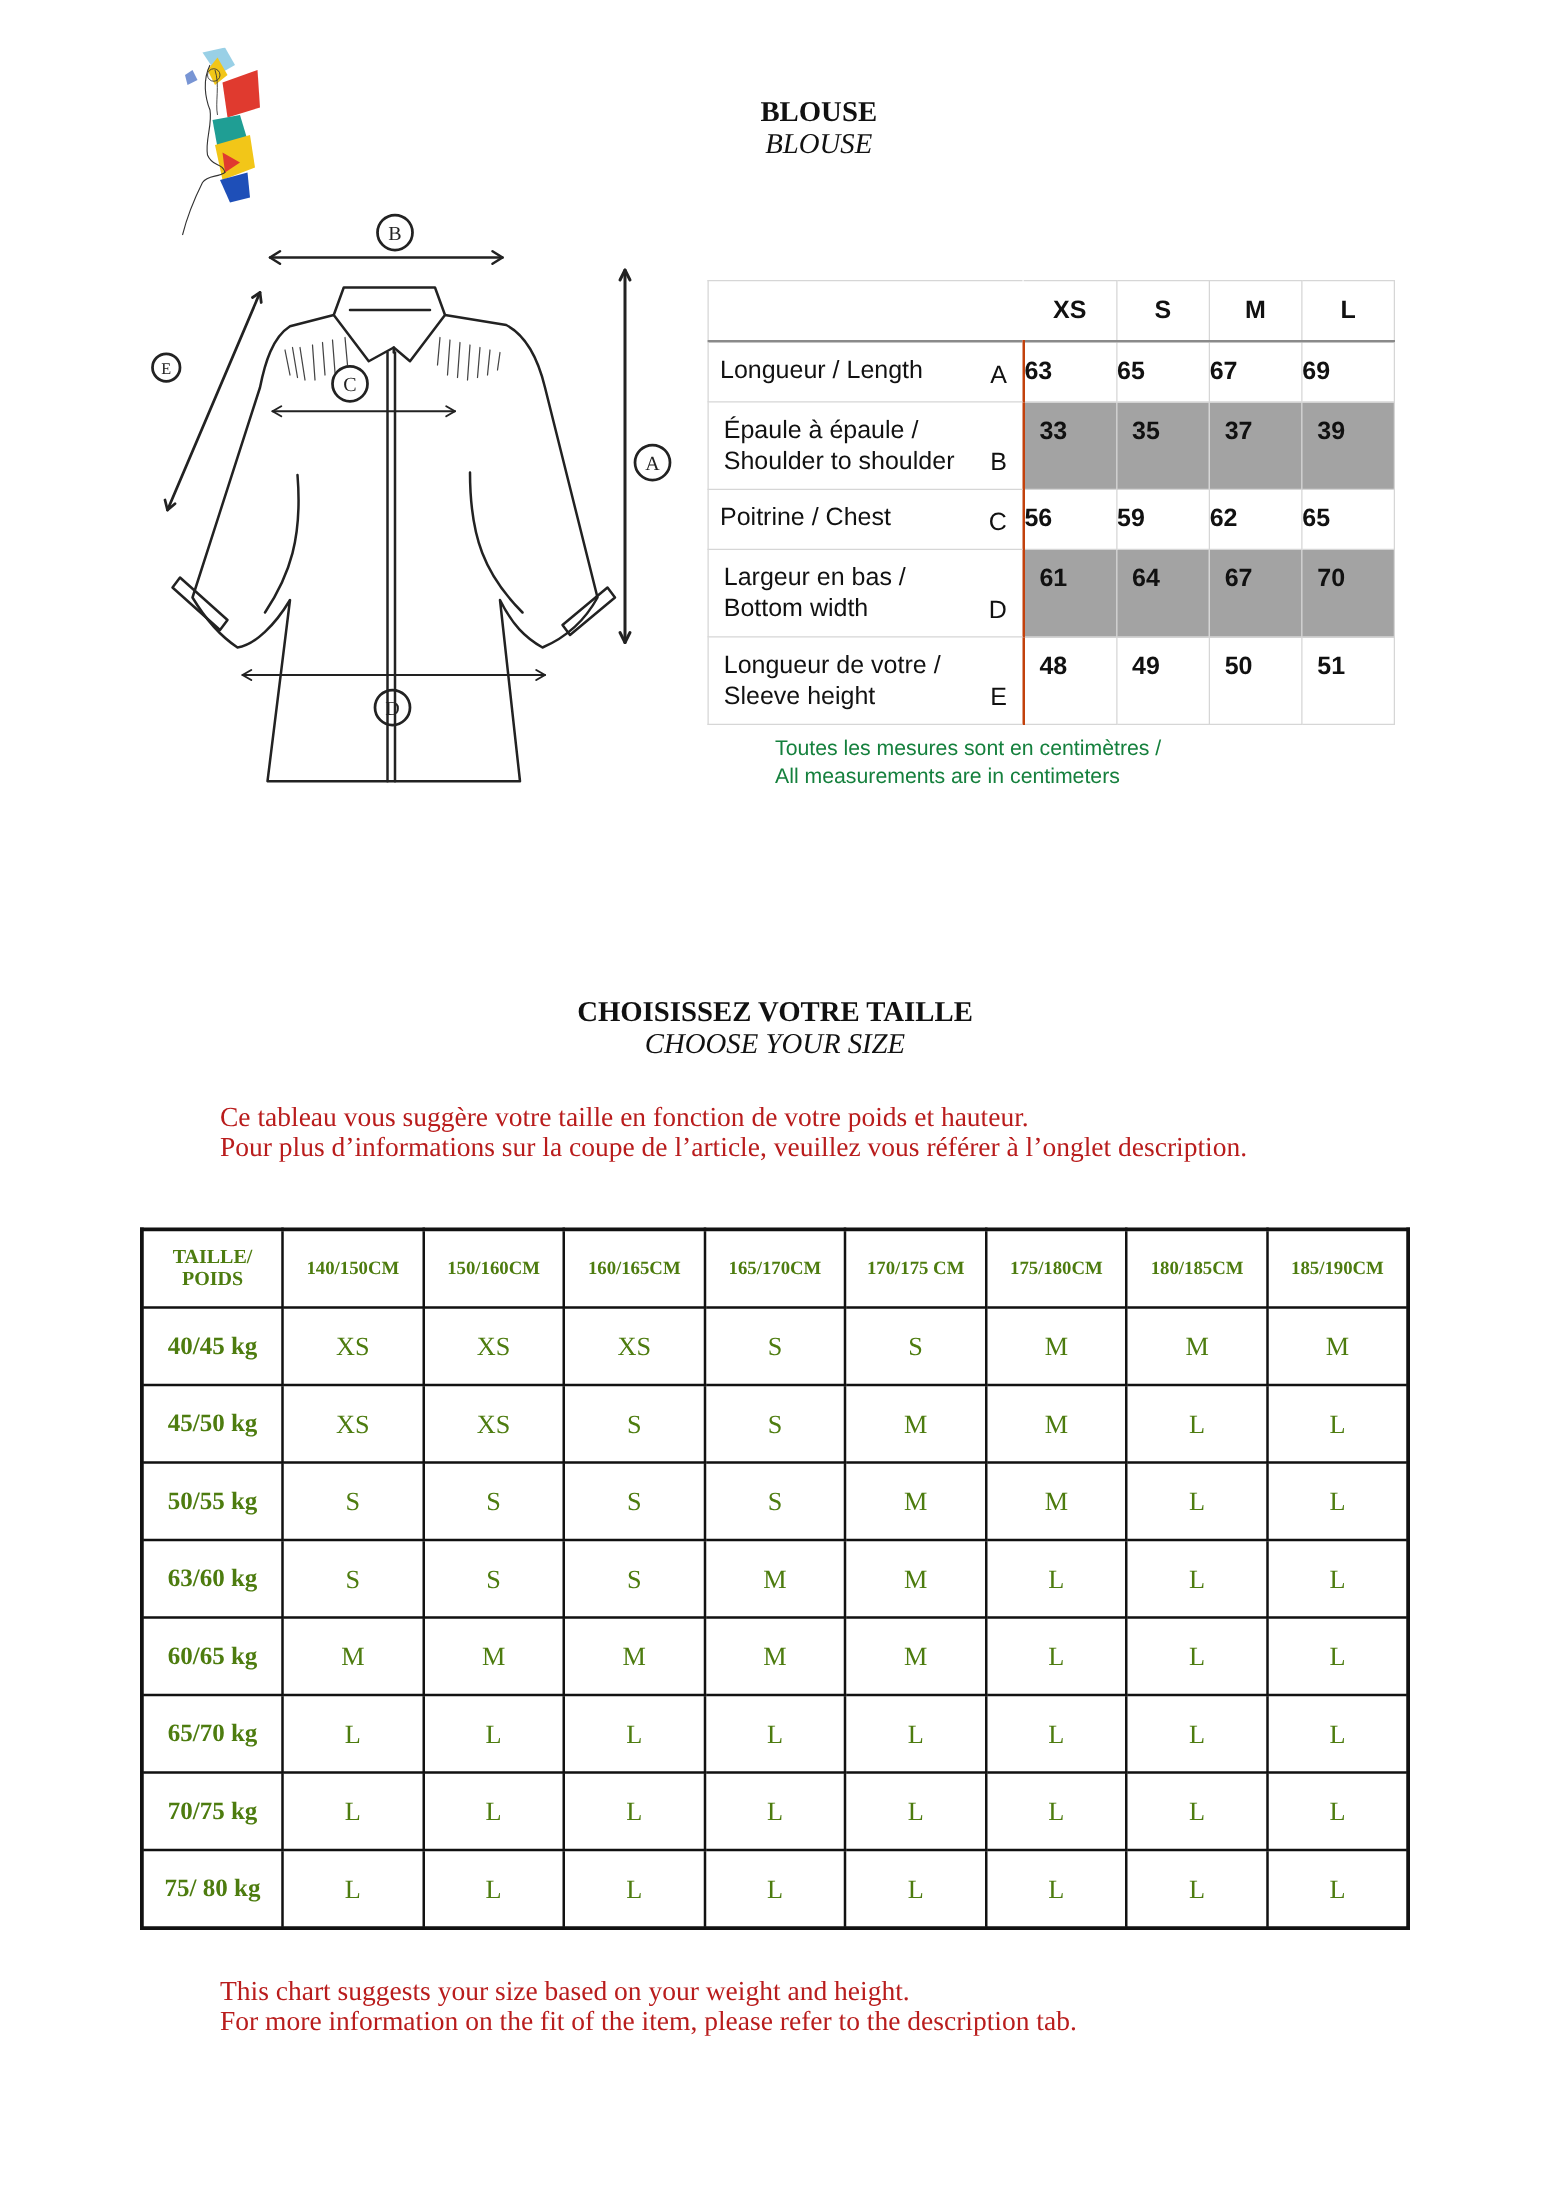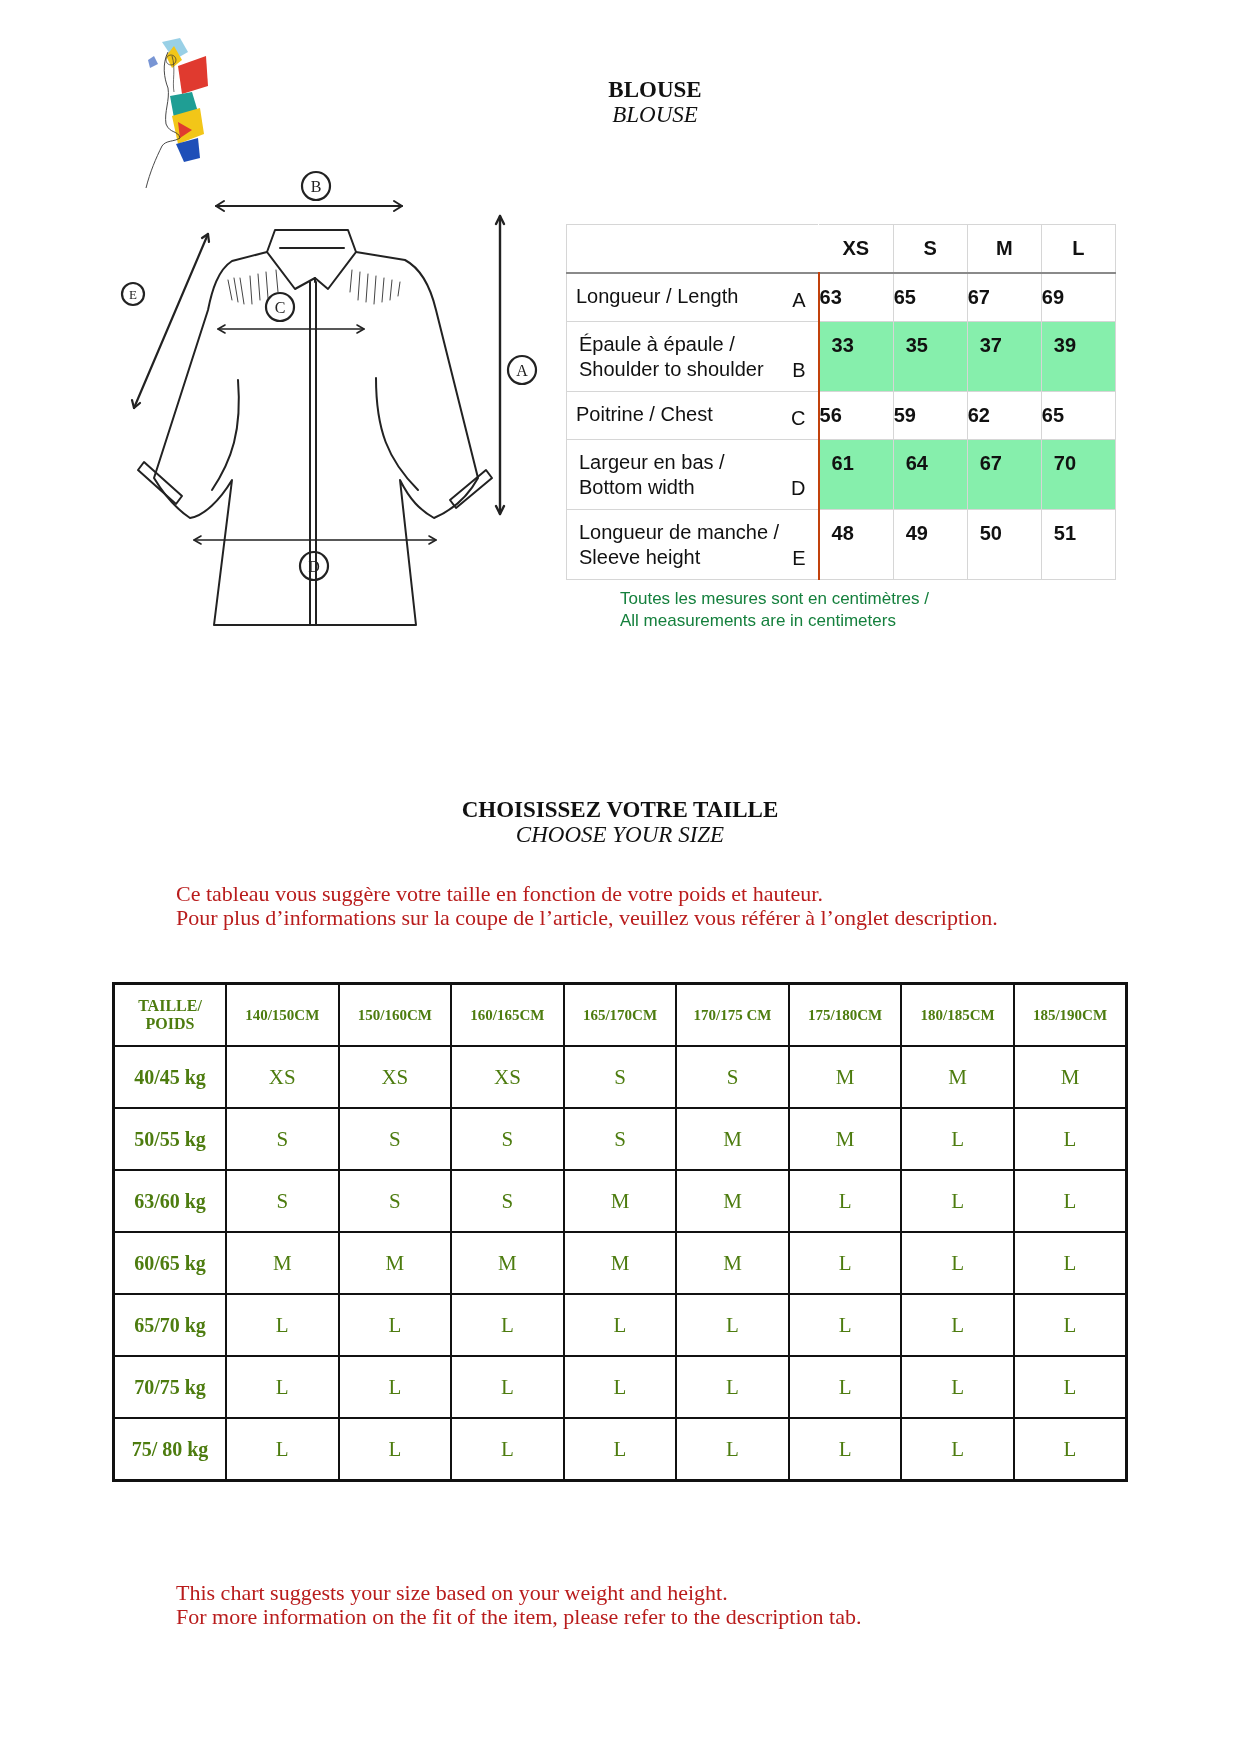--- a/index.html
+++ b/index.html
@@ -18,21 +18,21 @@
   #measure-table { position: absolute; left: 566px; top: 224px; width: 550px; border-collapse: collapse;
     font-family: "Liberation Sans", sans-serif; font-size: 20px; color: #111; }
   #measure-table td, #measure-table th { border: 1.5px solid #d6d6d6; padding: 0; }
   #measure-table th { font-weight: bold; height: 47px; text-align: center; vertical-align: middle; }
   #measure-table thead tr { border-bottom: 2px solid #8a8a8a; }
   #measure-table th.blank { border-right-color: #fff; }
   #measure-table td.label { width: 254px; padding: 10px 10px 8px 9px; vertical-align: top; line-height: 25px;
     border-right: 2px solid #c2410c; position: relative; }
   #measure-table td.label .letter { position: absolute; right: 12px; bottom: 8px; }
   #measure-table td.val { text-align: left; vertical-align: top; padding-top: 12px; width: 68px; font-weight: bold; }
-  #measure-table tr.shade td.val { background: #86efac; }
+  #measure-table tr.shade td.val { background: #a3a3a3; }
   #measure-table tr.r1 td { height: 29px; }
   #measure-table tr.r2 td { height: 51px; padding-left: 12px; }
   #measure-table tr.r3 td { height: 29px; }
 
   #measure-note { position: absolute; left: 620px; top: 588px; width: 430px; 
     font-family: "Liberation Sans", sans-serif; font-size: 17px; line-height: 22px; color: #15803d; }
 
   #choose-title { left: 420px; top: 797px; width: 400px; }
   #choose-title .t1 { font-weight: bold; font-size: 23px; line-height: 25px; }
   #choose-title .t2 { font-style: italic; font-size: 23px; line-height: 25px; }
@@ -190,21 +190,21 @@
           <div>Bottom width</div>
           <span class="letter">D</span>
         </td>
       <td class="val">61</td>
       <td class="val">64</td>
       <td class="val">67</td>
       <td class="val">70</td>
     </tr>
     <tr class="r2">
       <td class="label">
-          <div>Longueur de manche /</div>
+          <div>Longueur de votre /</div>
           <div>Sleeve height</div>
           <span class="letter">E</span>
         </td>
       <td class="val">48</td>
       <td class="val">49</td>
       <td class="val">50</td>
       <td class="val">51</td>
     </tr>
   </tbody>
 </table>
@@ -247,20 +247,31 @@
         <td>XS</td>
         <td>XS</td>
         <td>XS</td>
         <td>S</td>
         <td>S</td>
         <td>M</td>
         <td>M</td>
         <td>M</td>
       </tr>
       <tr>
+        <th class="weight">45/50 kg</th>
+        <td>XS</td>
+        <td>XS</td>
+        <td>S</td>
+        <td>S</td>
+        <td>M</td>
+        <td>M</td>
+        <td>L</td>
+        <td>L</td>
+      </tr>
+      <tr>
         <th class="weight">50/55 kg</th>
         <td>S</td>
         <td>S</td>
         <td>S</td>
         <td>S</td>
         <td>M</td>
         <td>M</td>
         <td>L</td>
         <td>L</td>
       </tr>

